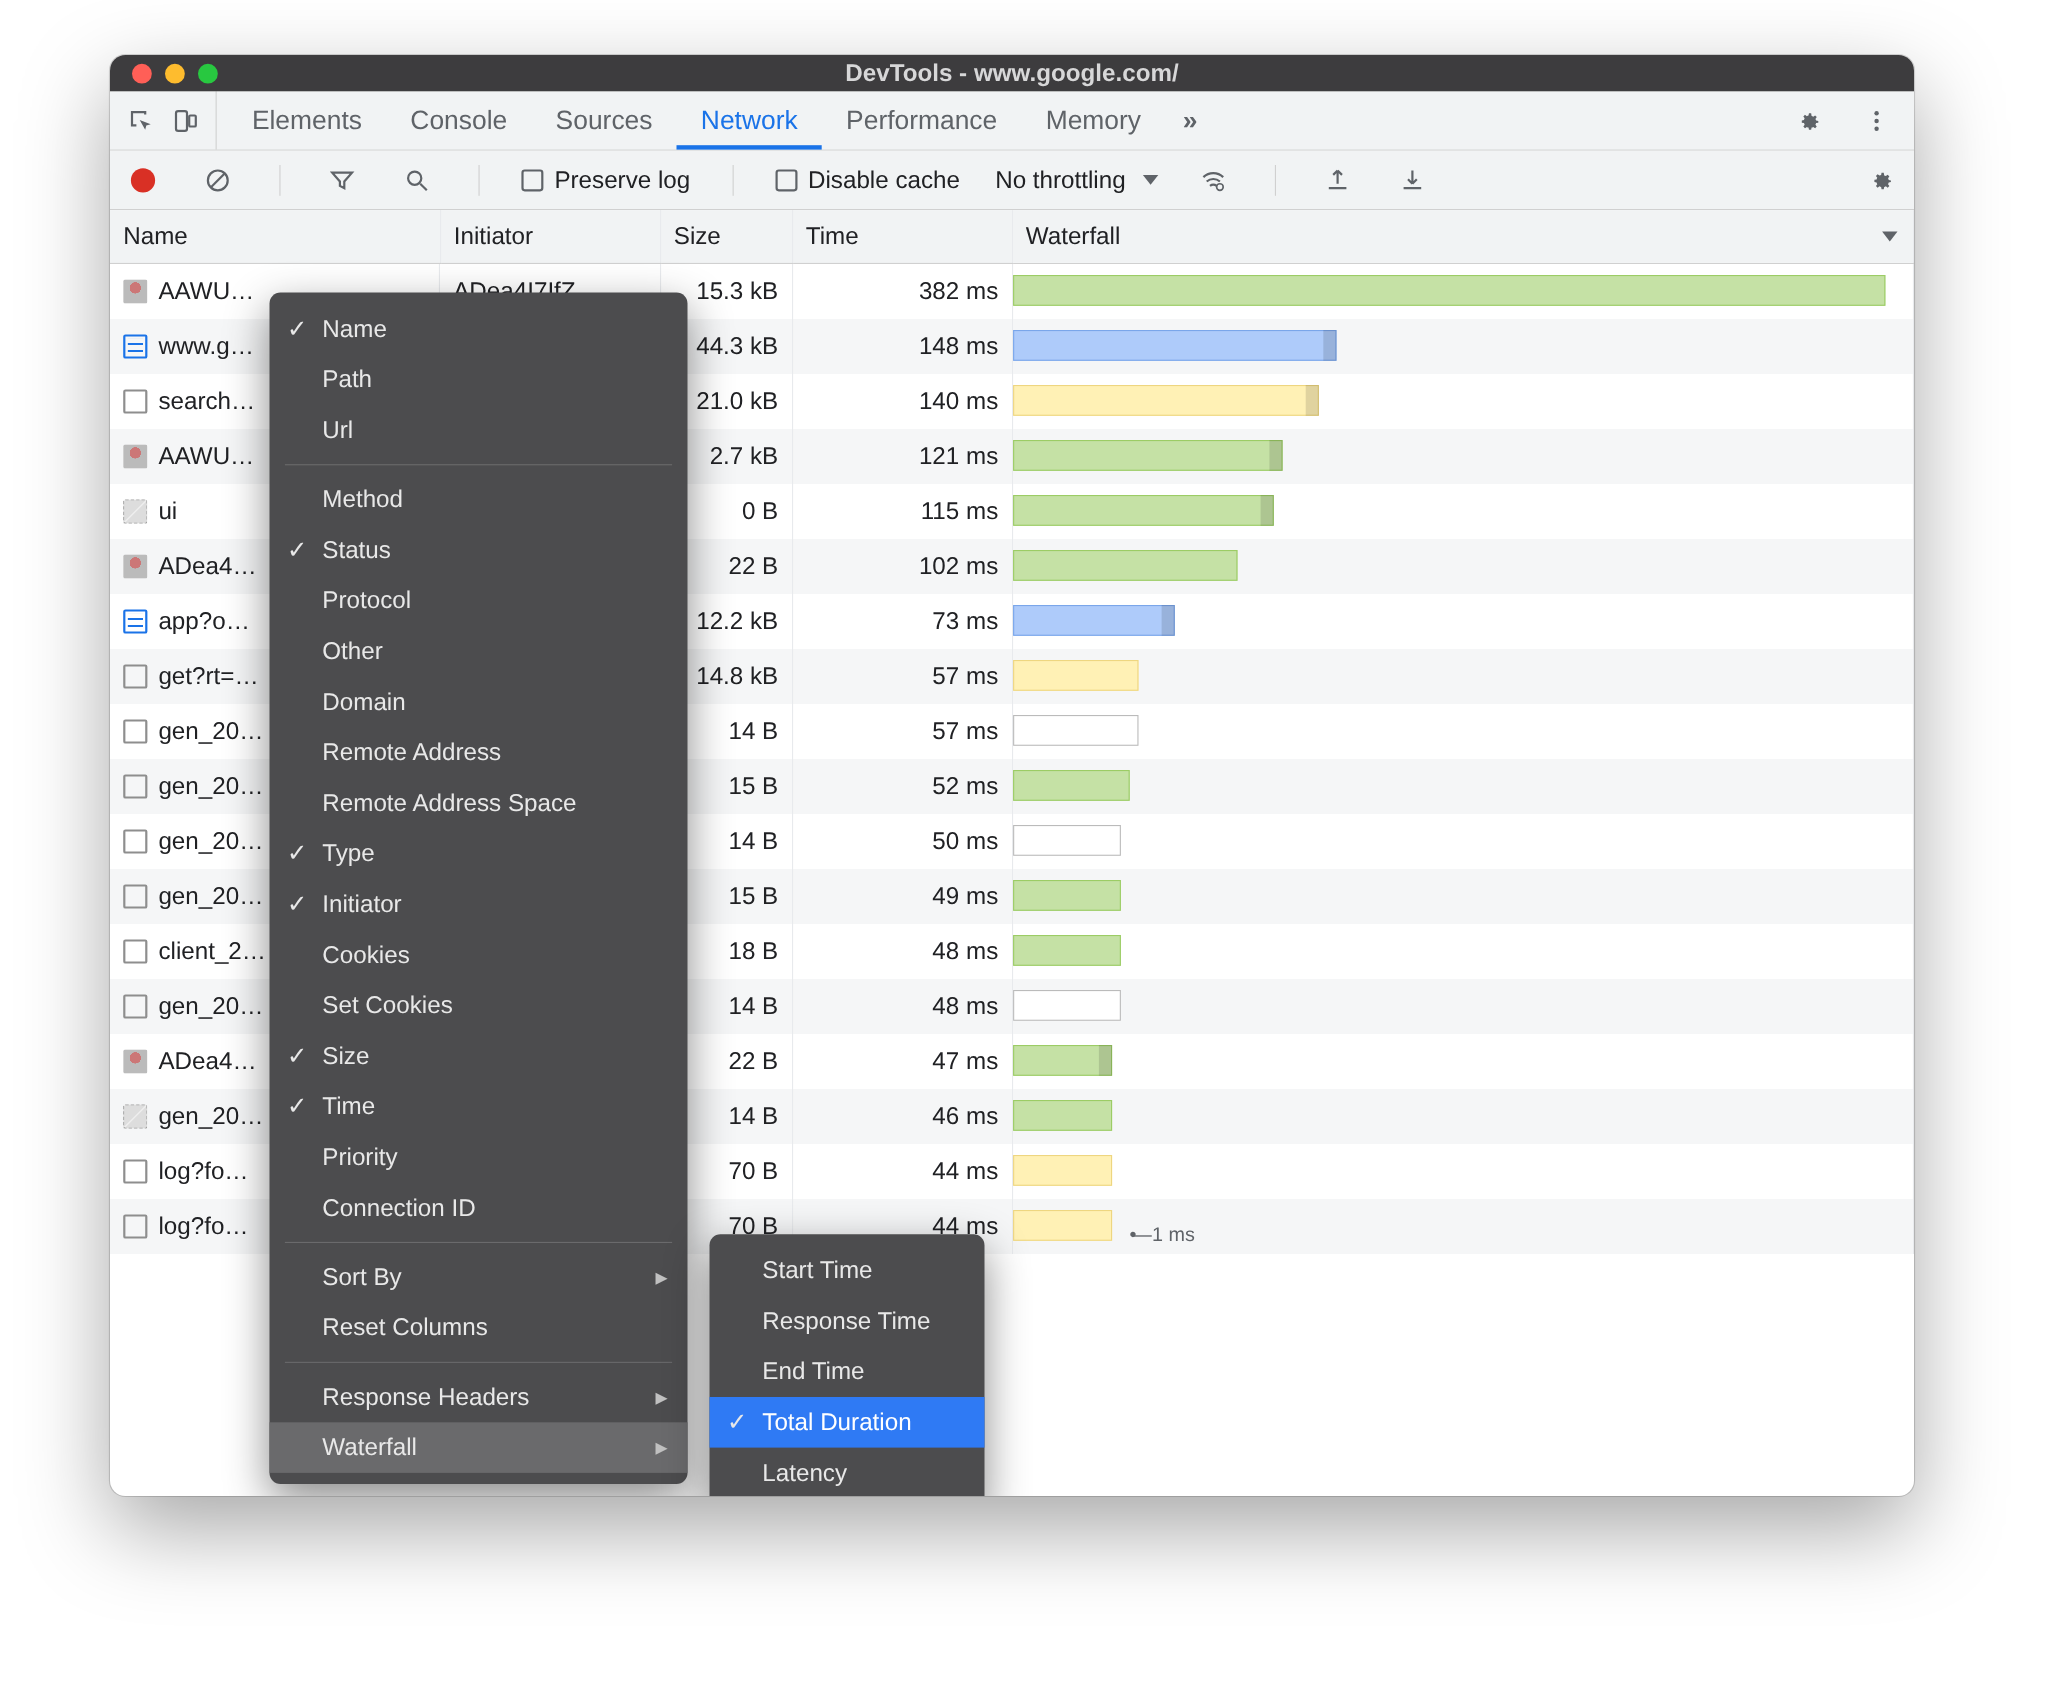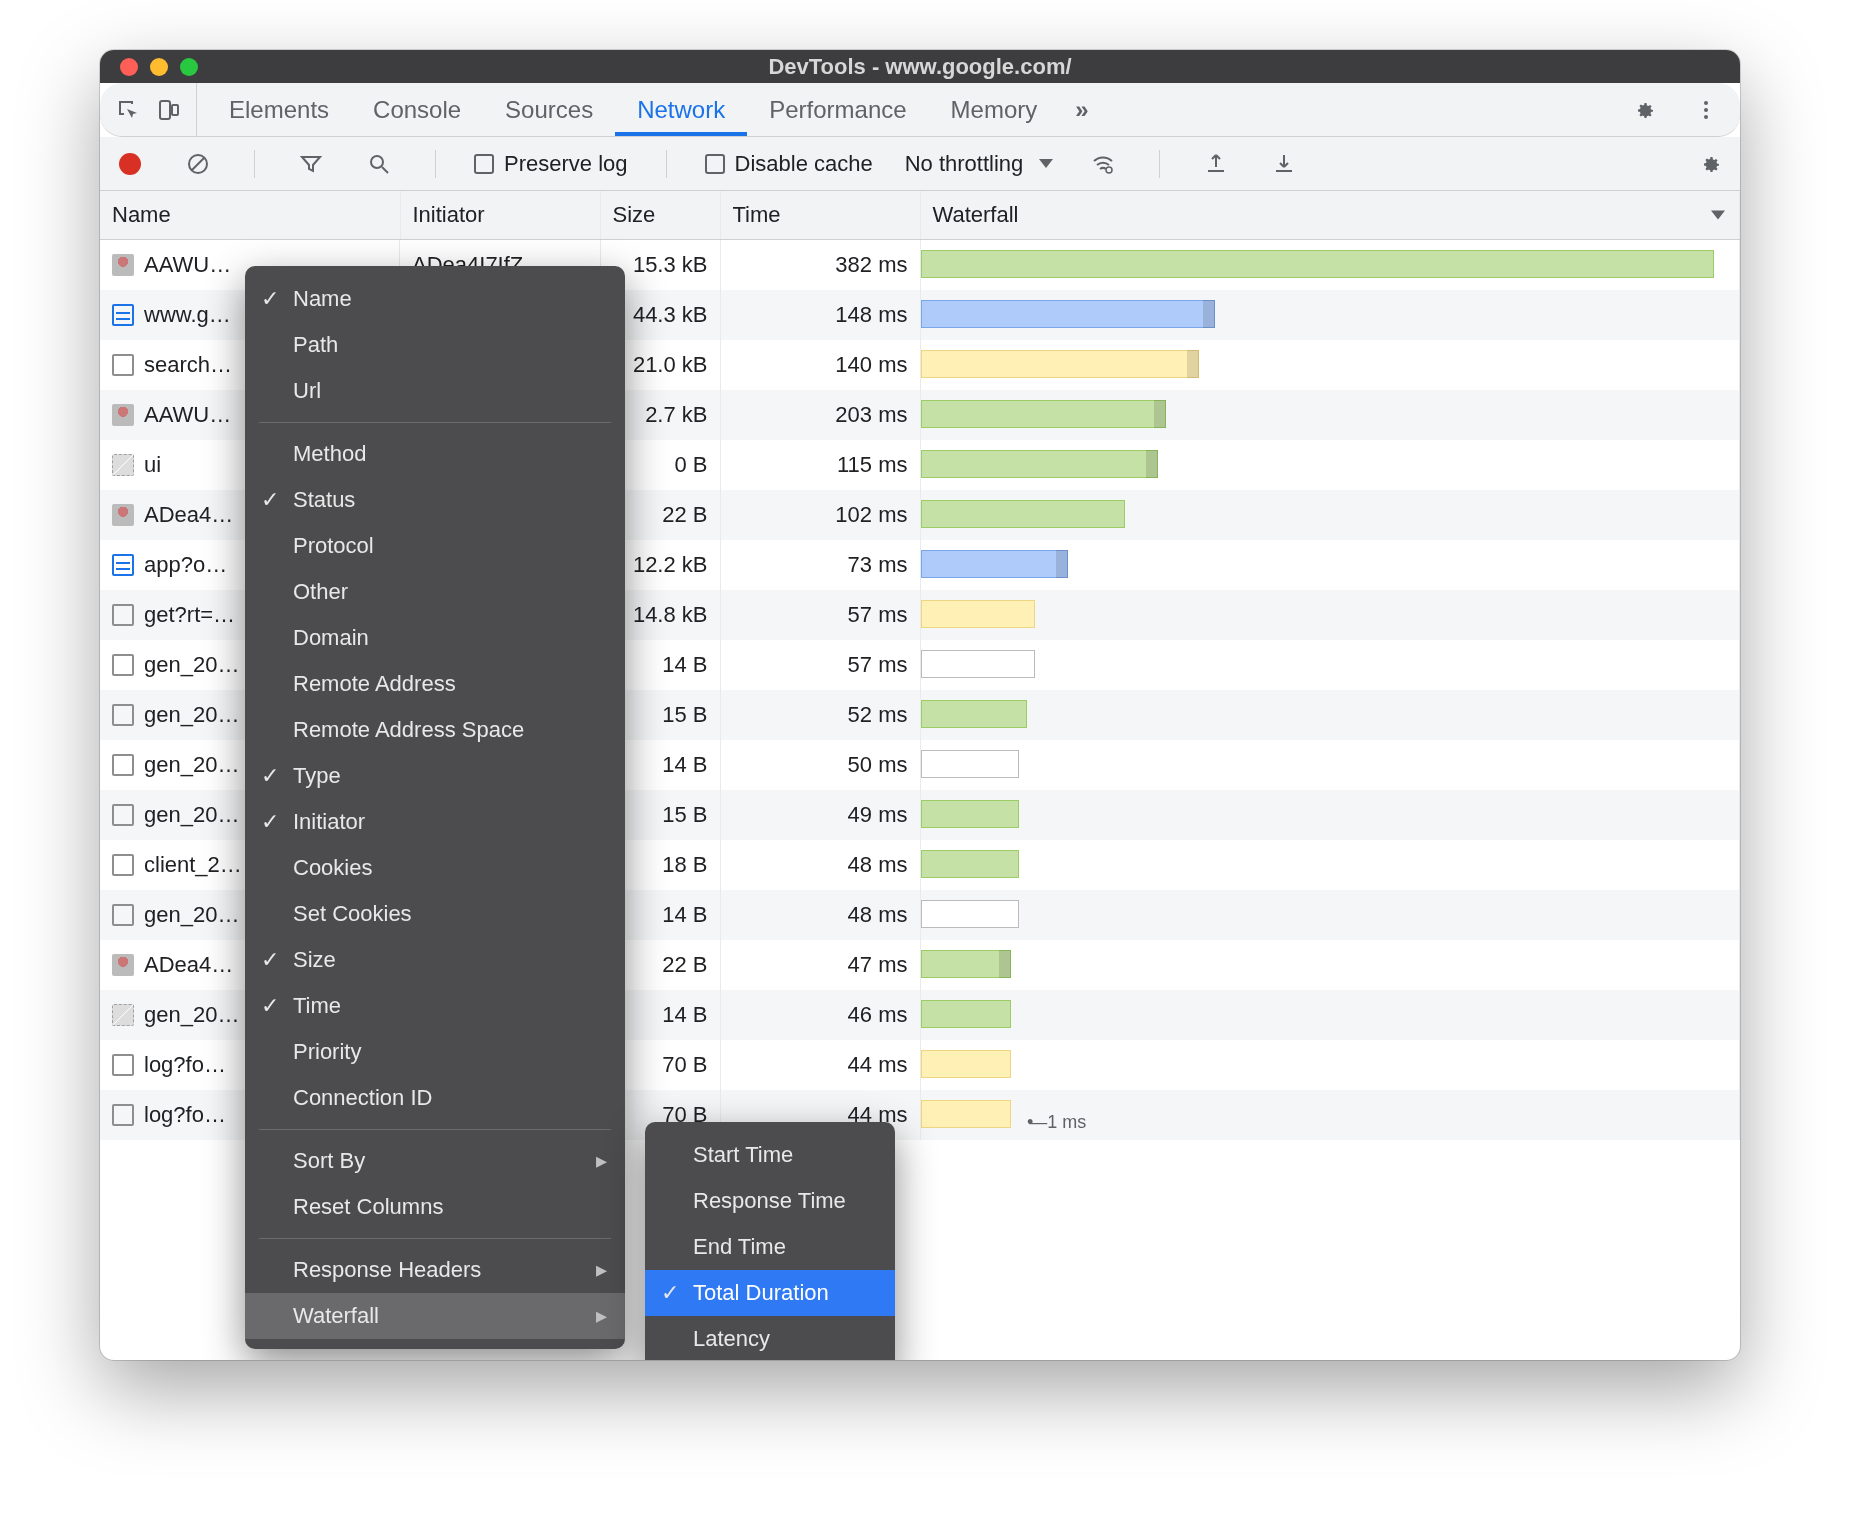--- a/index.html
+++ b/index.html
@@ -9,21 +9,21 @@
     background: #fff; border-radius: 14px; overflow: hidden;
     box-shadow: 0 30px 80px rgba(0,0,0,0.35), 0 0 0 1px rgba(0,0,0,0.15);
   }
   .titlebar { height: 33px; background: #3d3c3e; display: flex; align-items: center; position: relative; }
   .traffic { display: flex; gap: 12px; position: absolute; left: 20px; }
   .dot { width: 18px; height: 18px; border-radius: 50%; }
   .dot.red { background: #ff5f57; }
   .dot.yellow { background: #febc2e; }
   .dot.green { background: #28c840; }
   .title-text { flex: 1; text-align: center; color: #d7d7d8; font-size: 22px; font-weight: 600; }
-  .tabbar { height: 54px; border-bottom: 1px solid #d0d0d0; display: flex; align-items: stretch; background: #f1f3f4; border-radius: 22px; }
+  .tabbar { height: 54px; border-bottom: 1px solid #d0d0d0; display: flex; align-items: stretch; background: #f1f3f4; }
   .tabbar .left-icons { display: flex; align-items: center; padding: 0 10px; gap: 4px; border-right: 1px solid #d0d0d0; }
   .tabbar .tabs { display: flex; align-items: stretch; flex: 1; padding-left: 10px; }
   .tab { display: flex; align-items: center; padding: 0 22px; color: #5f6368; font-size: 24px; cursor: pointer; }
   .tab.more { font-weight: bold; padding: 0 16px; }
   .tab.active { color: #1a73e8; border-bottom: 4px solid #1a73e8; padding-top: 4px; }
   .right-icons { display: flex; align-items: center; padding: 0 16px; gap: 26px; }
   .icon-svg { width: 24px; height: 24px; fill: #5f6368; }
   .icon-btn { display: inline-flex; align-items: center; justify-content: center; width: 36px; height: 36px; cursor: pointer; }
   .toolbar { height: 54px; border-bottom: 1px solid #d0d0d0; display: flex; align-items: center; padding: 0 12px; gap: 32px; background: #f1f3f4; }
   .divider { width: 1px; height: 28px; background: #d0d0d0; margin: 0 6px; }
@@ -253,21 +253,21 @@
               </div>
             </td>
           </tr>
           <tr>
             <td class="name">
               <span class="file-ico avatar"></span>
               <span>AAWU…</span>
             </td>
             <td class="init"><a>ADea4I7IfZ...</a></td>
             <td class="size">2.7 kB</td>
-            <td class="time">203 ms</td>
+            <td class="time">121 ms</td>
             <td class="wf">
               <div class="bar green" style="left: 0%; width: 30%;">
                 <span class="cap"></span>
               </div>
             </td>
           </tr>
           <tr>
             <td class="name">
               <span class="file-ico img"></span>
               <span>ui</span>

